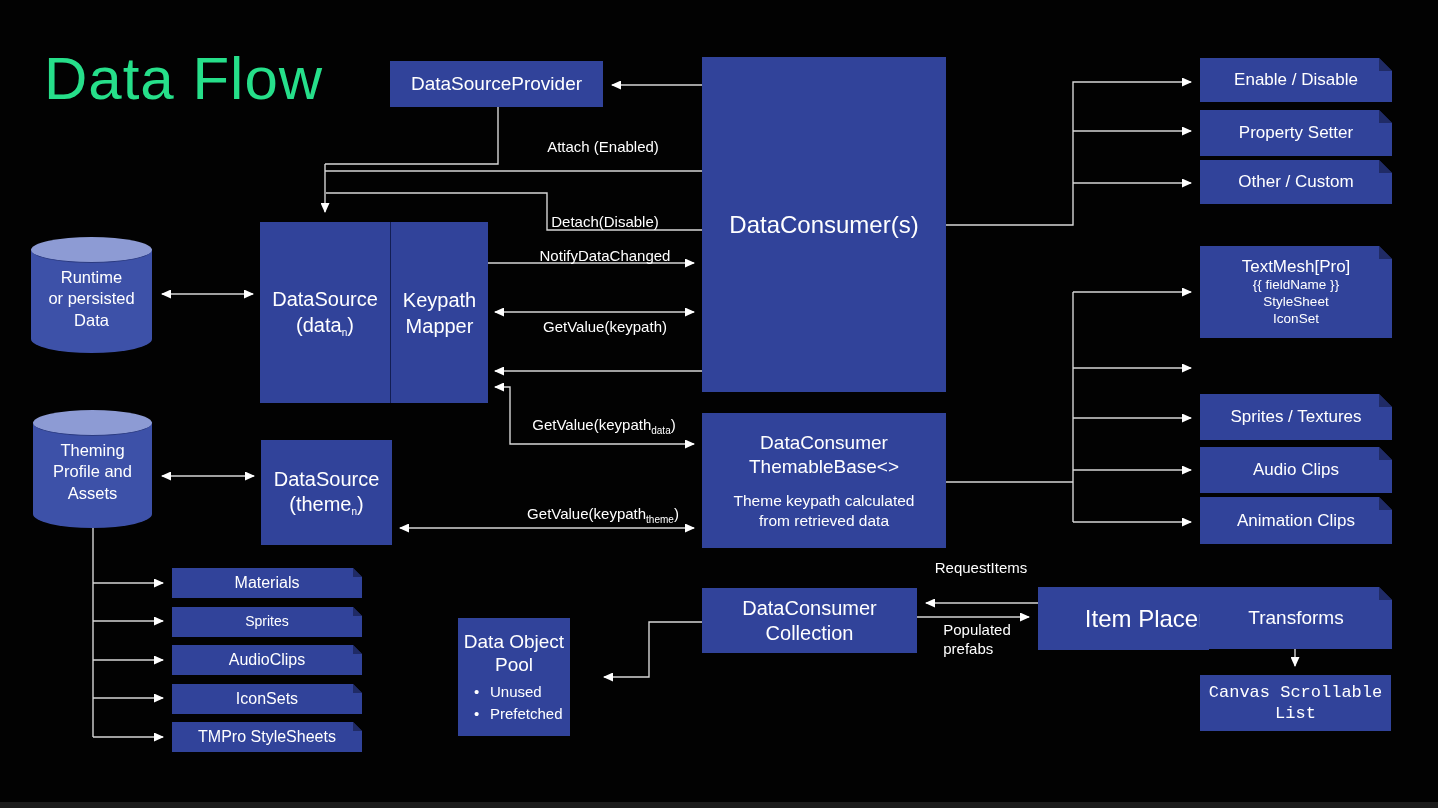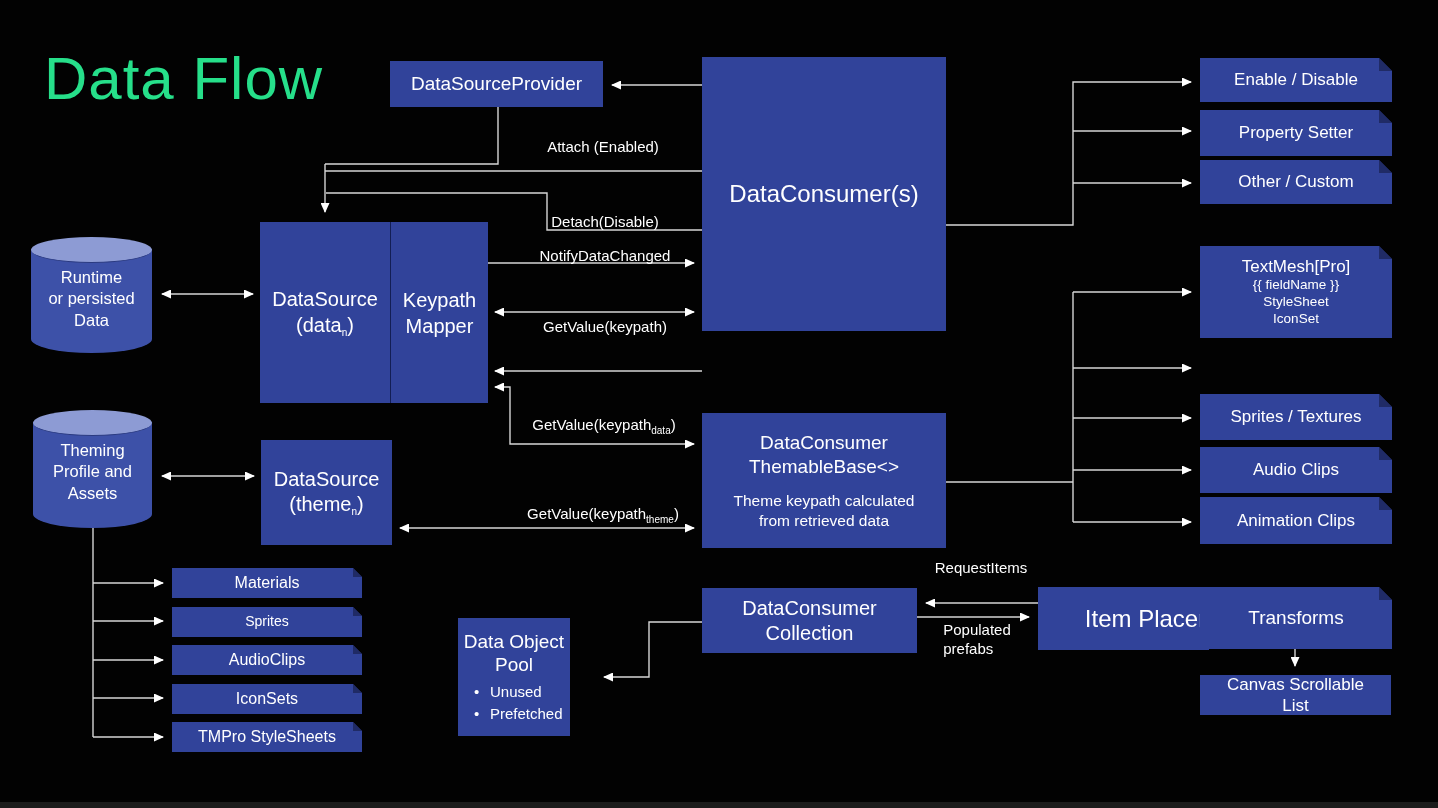--- a/index.html
+++ b/index.html
@@ -121,21 +121,21 @@
       <path d="M1295,649 V666" marker-end="url(#arw)"></path>
     </g>
   </svg>
 
   <div class="title">Data Flow</div>
 
   <div class="box" style="left:390px;top:61px;width:213px;height:46px;font-size:19px;">
     <span>DataSourceProvider</span>
   </div>
 
-  <div class="box" style="left:702px;top:57px;width:244px;height:274px;font-size:24px;">
+  <div class="box" style="left:702px;top:57px;width:244px;height:335px;font-size:24px;">
     <span>DataConsumer(s)</span>
   </div>
 
   <div class="box combo" style="left:260px;top:222px;width:228px;height:181px;">
     <div class="cell" style="width:130px;">
       <span>DataSource</span>
       <span><span>(data</span><span class="sub">n</span><span>)</span></span>
     </div>
     <div class="cell right" style="width:97px;">
       <span>Keypath</span>
@@ -163,21 +163,21 @@
 
   <div class="box" style="left:1038px;top:587px;width:127px;height:63px;font-size:24px;padding-left:44px;">
     <span>Item Placer</span>
   </div>
 
   <div class="box fold" style="left:1200px;top:587px;width:192px;height:62px;font-size:19px;">
     <span class="foldtri"></span>
     <span>Transforms</span>
   </div>
 
-  <div class="box" style="left:1200px;top:675px;width:191px;height:40px;font-size:17px;">
+  <div class="box" style="left:1200px;top:675px;width:191px;height:56px;font-size:17px;font-family:Liberation Mono, monospace;">
     <span>Canvas Scrollable</span>
     <span>List</span>
   </div>
 
   <div class="box" style="left:458px;top:618px;width:112px;height:118px;">
     <span class="pool-title">Data Object</span>
     <span class="pool-title">Pool</span>
     <div class="pool-bullets">
       <div><span class="bullet">•</span><span>Unused</span></div>
       <div><span class="bullet">•</span><span>Prefetched</span></div>

